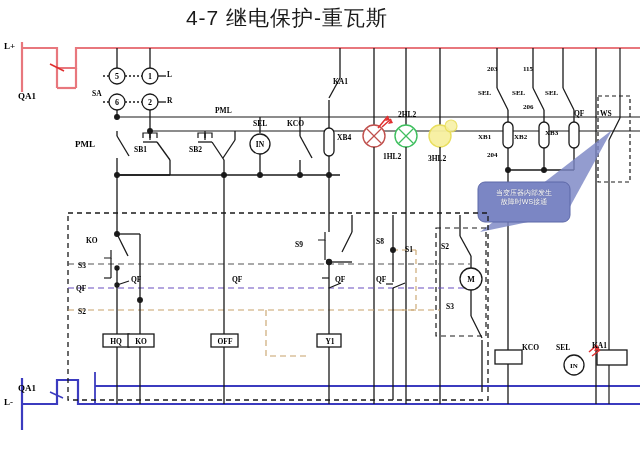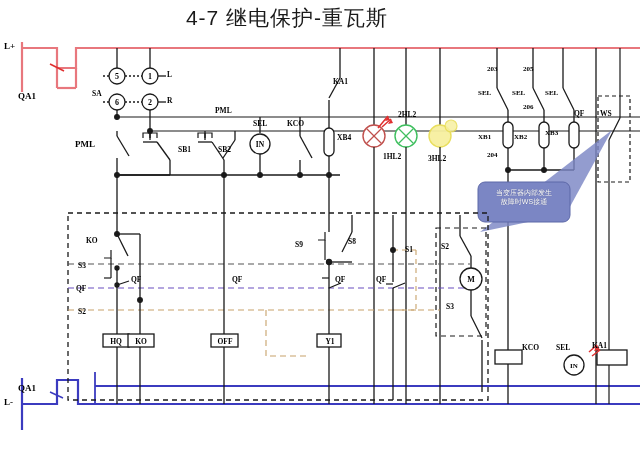--- a/index.html
+++ b/index.html
@@ -329,35 +329,35 @@
   <div class="lbl" style="left:4px;top:42px;">L+</div>
   <div class="lbl" style="left:18px;top:92px;">QA1</div>
   <div class="lbl" style="left:4px;top:398px;">L-</div>
   <div class="lbl" style="left:18px;top:384px;">QA1</div>
 
   <div class="lbl sm" style="left:92px;top:90px;text-align:right;">SA</div>
   <div class="lbl sm" style="left:167px;top:71px;">L</div>
   <div class="lbl sm" style="left:167px;top:97px;">R</div>
 
   <div class="lbl" style="left:75px;top:140px;">PML</div>
-  <div class="lbl sm" style="left:134px;top:146px;margin-left:44px;">SB1</div>
-  <div class="lbl sm" style="left:189px;top:146px;margin-left:29px;">SB2</div>
+  <div class="lbl sm" style="left:134px;top:146px;">SB1</div>
+  <div class="lbl sm" style="left:189px;top:146px;">SB2</div>
   <div class="lbl sm" style="left:215px;top:107px;">PML</div>
 
   <div class="lbl sm" style="left:253px;top:120px;">SEL</div>
   <div class="lbl sm" style="left:287px;top:120px;">KCO</div>
   <div class="lbl sm" style="left:333px;top:78px;">KA1</div>
   <div class="lbl sm" style="left:337px;top:134px;">XB4</div>
 
   <div class="lbl sm" style="left:345px;top:153px;margin-left:38px;">1HL2</div>
   <div class="lbl sm" style="left:398px;top:111px;">2HL2</div>
   <div class="lbl sm" style="left:428px;top:155px;">3HL2</div>
 
   <div class="lbl xs" style="left:487px;top:66px;">203</div>
-  <div class="lbl xs" style="left:523px;top:66px;">205</div>
+  <div class="lbl xs" style="left:523px;top:66px;">115</div>
   <div class="lbl xs" style="left:478px;top:90px;">SEL</div>
   <div class="lbl xs" style="left:512px;top:90px;">SEL</div>
   <div class="lbl xs" style="left:545px;top:90px;">SEL</div>
   <div class="lbl xs" style="left:487px;top:104px;margin-top:48px;">204</div>
   <div class="lbl xs" style="left:523px;top:104px;">206</div>
   <div class="lbl xs" style="left:478px;top:134px;">XB1</div>
   <div class="lbl xs" style="left:514px;top:134px;">XB2</div>
   <div class="lbl xs" style="left:545px;top:130px;">XB3</div>
   <div class="lbl sm" style="left:574px;top:110px;">QF</div>
   <div class="lbl sm" style="left:600px;top:110px;">WS</div>
@@ -371,21 +371,21 @@
   <div class="lbl sm" style="left:78px;top:262px;">S3</div>
   <div class="lbl sm" style="left:76px;top:285px;">QF</div>
   <div class="lbl sm" style="left:78px;top:308px;">S2</div>
 
   <div class="lbl sm" style="left:131px;top:276px;">QF</div>
   <div class="lbl sm" style="left:232px;top:276px;">QF</div>
   <div class="lbl sm" style="left:335px;top:276px;">QF</div>
   <div class="lbl sm" style="left:376px;top:276px;">QF</div>
 
   <div class="lbl sm" style="left:295px;top:241px;">S9</div>
-  <div class="lbl sm" style="left:348px;top:238px;">S8</div>
+  <div class="lbl sm" style="left:348px;top:238px;padding-left:28px;">S8</div>
   <div class="lbl sm" style="left:405px;top:246px;">S1</div>
   <div class="lbl sm" style="left:441px;top:243px;">S2</div>
   <div class="lbl sm" style="left:446px;top:303px;">S3</div>
 
   <div class="lbl sm" style="left:522px;top:344px;">KCO</div>
   <div class="lbl sm" style="left:556px;top:344px;">SEL</div>
   <div class="lbl sm" style="left:592px;top:342px;">KA1</div>
 
 </div>
 

